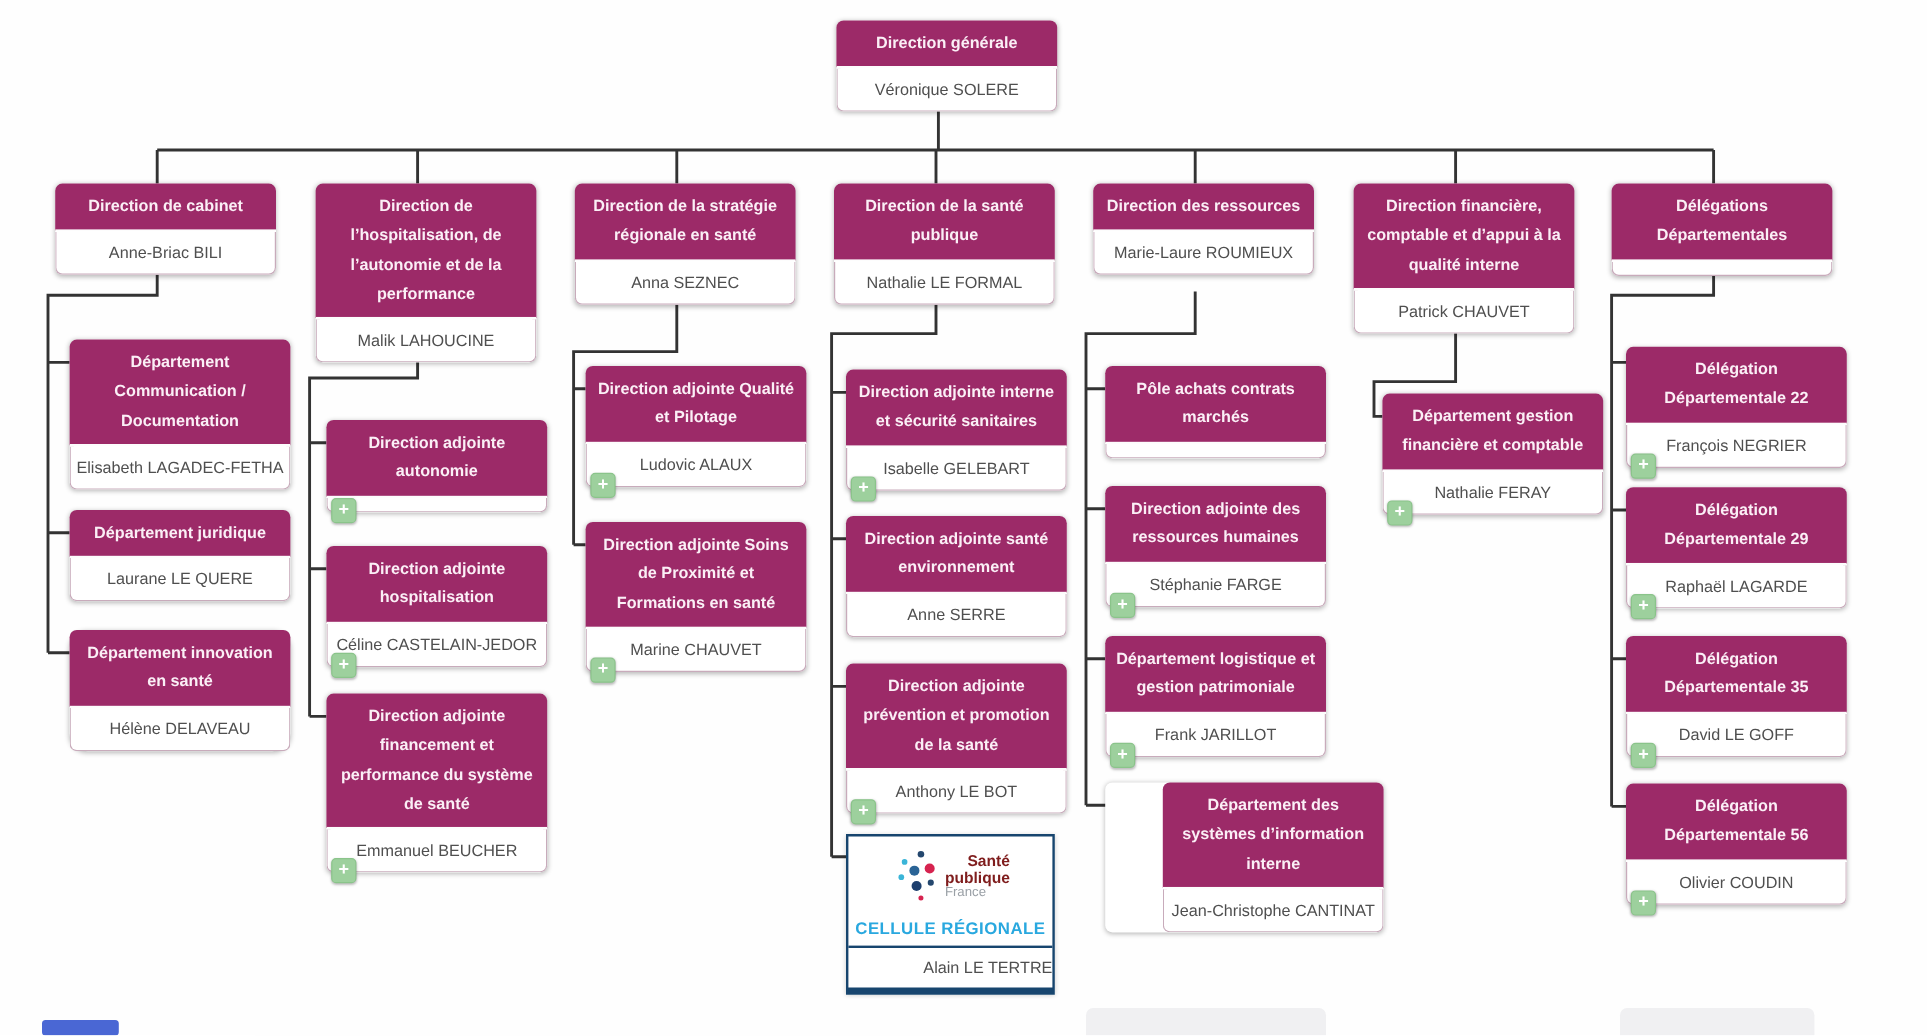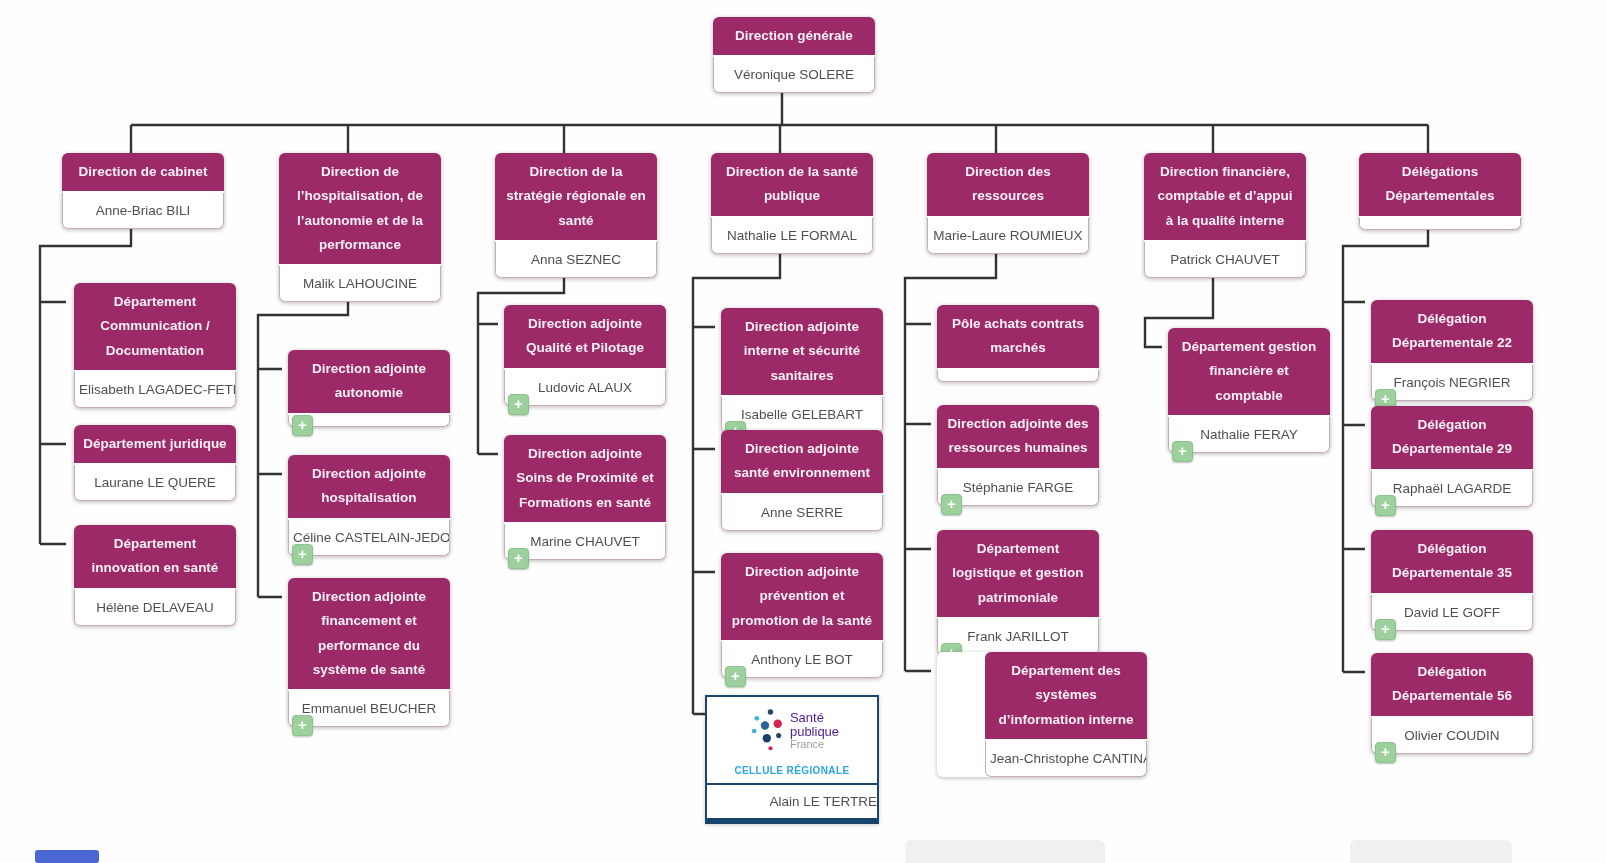--- a/index.html
+++ b/index.html
@@ -11,25 +11,24 @@
   }
   html,body{margin:0;padding:0;background:#ffffff;}
   #canvas{
     position:relative;width:1606px;height:863px;overflow:hidden;
     background:#fefefe;
     font-family:"Liberation Sans", sans-serif;
   }
   #wires{position:absolute;left:0;top:0;z-index:0;}
   #wires path{fill:none;stroke:var(--connector);stroke-width:2.4px;}
   .box{
-    position:absolute;width:162px;z-index:1;
+    position:absolute;width:184px;z-index:1;
     border-radius:6px;
     box-shadow:0 1px 4px rgba(0,0,0,.28);
     background:#fff;
-    margin-left:16px;
   }
   .hd{
     background:var(--header-bg);
     color:#fbeff6;
     font-weight:bold;
     font-size:13.5px;
     line-height:1.8;
     text-align:center;
     padding:7px 8px;
     border-radius:6px 6px 0 0;
@@ -60,25 +59,25 @@
   
   .cellule{
     position:absolute;left:705px;top:695px;width:170px;z-index:1;
     background:#fff;
     border:2px solid var(--cellule-border);
     border-bottom:6px solid var(--cellule-border);
     box-shadow:0 1px 4px rgba(0,0,0,.2);
   }
   .cl-logo{display:flex;align-items:center;justify-content:center;gap:5px;padding:7px 0 2px 0;}
   .cl-text{display:flex;flex-direction:column;line-height:1.08;}
-  .cl-t1,.cl-t2{font-weight:normal;color:#4c1d95;font-size:13px;}
+  .cl-t1,.cl-t2{font-weight:bold;color:#7f1d1d;font-size:13px;text-align:right;}
   .cl-t3{color:#9aa0a6;font-size:11px;}
   .cl-label{
     text-align:center;color:var(--cellule-accent);
-    font-weight:bold;font-size:10px;letter-spacing:.4px;
+    font-weight:bold;font-size:14px;letter-spacing:.4px;
     padding:5px 0 7px 0;
   }
   .cl-divider{border-top:2px solid var(--cellule-border);}
   .cl-name{text-align:right;color:#4f4f4f;font-size:13.5px;padding:9px 0;white-space:nowrap;overflow:hidden;}
   
   .artifact-blue{position:absolute;left:35px;top:850px;width:64px;height:13px;background:#4a67d4;border-radius:3px;z-index:1;}
   .artifact-box{position:absolute;background:#f0f0f2;border-radius:6px 6px 0 0;z-index:0;}
 </style>
 </head>
 <body>
@@ -106,21 +105,21 @@
     <div class="bd">Anne-Briac BILI</div>
   </div>
   <div class="box" style="left:58px;top:283px;">
     <div class="hd">Département Communication / Documentation</div>
     <div class="bd">Elisabeth LAGADEC-FETHA</div>
   </div>
   <div class="box" style="left:58px;top:425px;">
     <div class="hd">Département juridique</div>
     <div class="bd">Laurane LE QUERE</div>
   </div>
-  <div class="box" style="left:58px;top:525px;">
+  <div class="box" style="left:58px;top:525px;border-radius:15px;">
     <div class="hd">Département innovation en santé</div>
     <div class="bd">Hélène DELAVEAU</div>
   </div>
 
   <div class="box" style="left:263px;top:153px;">
     <div class="hd">Direction de l’hospitalisation, de l’autonomie et de la performance</div>
     <div class="bd">Malik LAHOUCINE</div>
   </div>
   <div class="box" style="left:272px;top:350px;">
     <div class="hd">Direction adjointe autonomie</div>
@@ -226,21 +225,21 @@
 
     <div class="hd">Département gestion financière et comptable</div>
     <div class="bd">Nathalie FERAY</div>
     <div class="plus">+</div>
   </div>
 
   <div class="box" style="left:1343px;top:153px;">
     <div class="hd">Délégations Départementales</div>
     <div class="bd empty"></div>
   </div>
-  <div class="box" style="left:1355px;top:300px;">
+  <div class="box" style="left:1355px;top:289px;">
     <div class="hd">Délégation Départementale 22</div>
     <div class="bd">François NEGRIER</div>
     <div class="plus">+</div>
   </div>
   <div class="box" style="left:1355px;top:406px;">
     <div class="hd">Délégation Départementale 29</div>
     <div class="bd">Raphaël LAGARDE</div>
     <div class="plus">+</div>
   </div>
   <div class="box" style="left:1355px;top:530px;">

